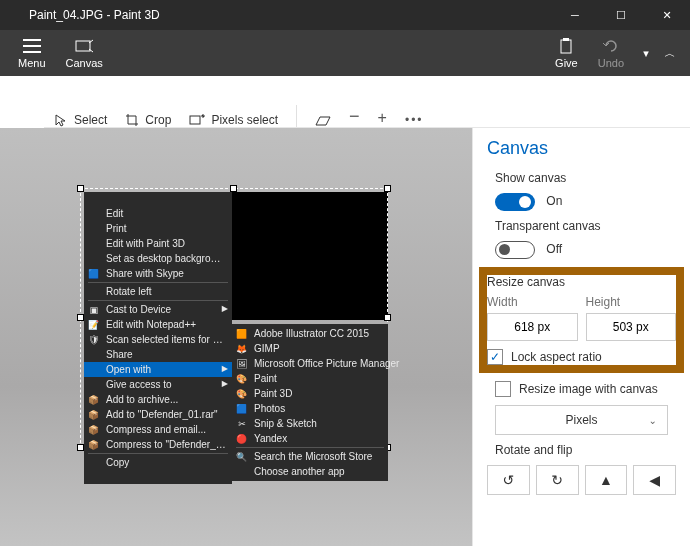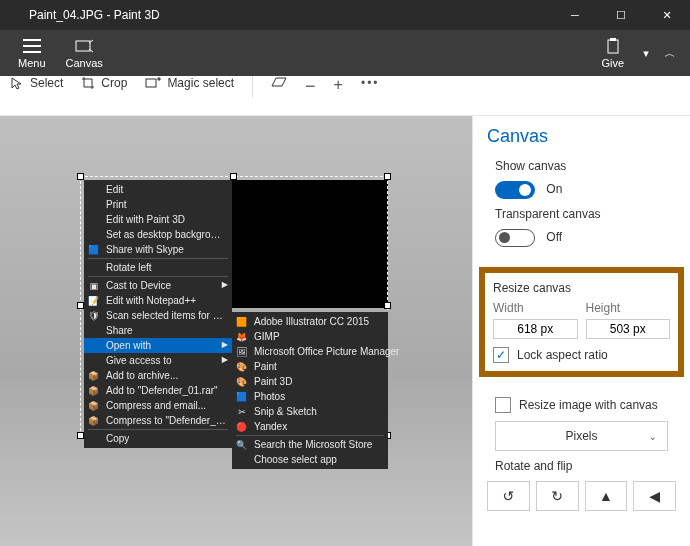--- a/index.html
+++ b/index.html
@@ -9,58 +9,58 @@
 .titlebar .spacer { flex: 1; }
 .titlebar .winbtn { width: 46px; height: 30px; display: flex; align-items: center; justify-content: center; color: #fff; font-size: 11px; }
 
 .ribbon { height: 46px; background: #3c3c3c; display: flex; align-items: center; padding: 0 8px; color: #fff; font-size: 11px; }
 .ribbon .r-item { display: flex; flex-direction: column; align-items: center; justify-content: center; padding: 2px 10px; gap: 2px; }
 .ribbon .r-icon { height: 18px; display: flex; align-items: center; justify-content: center; }
 .ribbon .spacer { flex: 1; }
 .ribbon .faded { opacity: .45; }
 .ribbon .chev { width: 24px; display:flex; align-items:center; justify-content:center; height:46px;}
 
-.toolbar { height: 40px; background: #fff; border-bottom: 1px solid #e6e6e6; display: flex; align-items: flex-start; padding: 0 10px; gap: 18px; font-size: 12px; color: #333; }
+.toolbar { height: 52px; background: #fff; border-bottom: 1px solid #e6e6e6; display: flex; align-items: flex-end; padding: 0 10px; gap: 18px; font-size: 12px; color: #333; margin-left: 44px; }
 .toolbar .t-item { display: flex; align-items: center; gap: 6px; }
 .toolbar .t-sep { width: 1px; height: 22px; background: #e0e0e0; }
 
 .main { display: flex; height: calc(546px - 30px - 46px - 40px); }
 .stage { flex: 1; background: linear-gradient(#bfbfbf,#aaa9a9 60%,#c5c5c5); position: relative; overflow:hidden;}
 .sidebar { width: 218px; background: #fff; border-left: 1px solid #e6e6e6; padding: 10px 14px; font-size: 12px; color: #333; overflow:hidden;}
 
 .sb-title { color: #0067c0; font-size: 18px; font-weight: 400; margin-bottom: 12px; }
 .sb-row { margin: 8px 8px; }
 
 .toggle { width: 40px; height: 18px; border-radius: 10px; position: relative; display: inline-block; vertical-align: middle; margin-right: 8px; }
 .toggle .knob { width: 12px; height: 12px; border-radius: 50%; background: #fff; position: absolute; top: 3px; }
 .toggle.on { background: #0067c0; }
 .toggle.on .knob { right: 4px; }
 .toggle.off { background: #fff; border: 1.5px solid #555; }
 .toggle.off .knob { left: 3px; background: #555; top:1.5px; width:11px; height:11px;}
 
-.hl { border: 6px solid #a16207; padding: 8px; margin: 20px -8px; }
+.hl { border: 8px solid #a16207; margin: 8px -8px; }
 .hl .label { font-size: 12px; color: #333; margin-bottom: 6px; }
 .dim-row { display: flex; gap: 8px; margin-bottom: 8px; }
 .dim-col { flex: 1; }
 .dim-col .dl { font-size: 12px; margin-bottom: 4px; color:#737373;}
-.dim-col input { width: 100%; height: 20px; border: 1px solid #ccc; text-align: center; font-size: 12px; }
+.dim-col input { width: 100%; height: 28px; border: 1px solid #ccc; text-align: center; font-size: 12px; }
 .chk { display: flex; align-items: center; gap: 8px; font-size: 12px; }
 .chkbox { width: 16px; height: 16px; border: 1px solid #888; display:flex; align-items:center; justify-content:center; font-size:12px; color:#0067c0;}
 .dropdown { height: 30px; border: 1px solid #ccc; display: flex; align-items: center; justify-content: center; position: relative; font-size:12px;}
 .dropdown .caret { position:absolute; right:10px; font-size:10px; color:#666;}
 .flip-row { display: flex; gap: 6px; margin-top:6px;}
 .flip-btn { flex:1; height:30px; border:1px solid #ccc; display:flex; align-items:center; justify-content:center; font-size:14px;}
 
 .selbox { position:absolute; left:80px; top:60px; width:308px; height:260px; border:1px dashed #fff; }
 .handle { width:7px; height:7px; background:#fff; border:1px solid #000; position:absolute; }
 .h-tl{top:-4px;left:-4px}.h-tr{top:-4px;right:-4px}.h-bl{bottom:-4px;left:-4px}.h-br{bottom:-4px;right:-4px}
 .h-t{top:-4px;left:50%;margin-left:-4px}.h-b{bottom:-4px;left:50%;margin-left:-4px}
 .h-l{left:-4px;top:50%;margin-top:-4px}.h-r{right:-4px;top:50%;margin-top:-4px}
 
-.ctx { position:absolute; left:84px; top:64px; width:148px; background:#2b2b2b; color:#e8e8e8; font-size:10px; padding:2px 0; }
+.ctx { position:absolute; left:84px; top:64px; width:148px; background:#2b2b2b; color:#e8e8e8; font-size:10px; padding:14px 0; }
 .ctx .ci { padding:2px 6px 2px 22px; position:relative; white-space:nowrap; overflow:hidden; text-overflow:ellipsis;}
 .ctx .ci.hl2 { background:#0067c0; }
 .ctx .sep { height:1px; background:#555; margin:1px 4px; }
 .ctx .ico { position:absolute; left:4px; top:2px; width:12px; height:12px; font-size:9px; display:flex;align-items:center;justify-content:center;}
 .ctx .arr { position:absolute; right:4px; top:2px; font-size:8px;}
 
 .sub { position:absolute; left:232px; top:196px; width:156px; background:#2b2b2b; color:#e8e8e8; font-size:10px; padding:2px 0;}
 .sub .ci { padding:2px 6px 2px 22px; position:relative; white-space:nowrap;}
 .sub .ico { position:absolute; left:4px; top:2px; width:12px; height:12px; font-size:9px; display:flex;align-items:center;justify-content:center;}
 .sub .sep { height:1px; background:#555; margin:1px 4px; }
@@ -103,20 +103,29 @@
   <div class="spacer"></div>
   <div class="r-item">
     <div class="r-icon">
         <svg width="16" height="16">
           <rect x="3" y="2" width="10" height="13" fill="none" stroke="#fff"></rect>
           <rect x="5" y="0" width="6" height="3" fill="#fff"></rect>
         </svg>
       </div>
     <span>Give</span>
   </div>
+  <div class="r-item faded">
+    <div class="r-icon">
+        <svg width="18" height="14">
+          <path d="M4 7 A5 5 0 1 1 9 12" fill="none" stroke="#fff" stroke-width="1.5"></path>
+          <path d="M4 7 L1 4 M4 7 L7 4" stroke="#fff"></path>
+        </svg>
+      </div>
+    <span>Undo</span>
+  </div>
   <div class="chev">▾</div>
   <div class="chev">︿</div>
 </div>
 
 <div class="toolbar">
   <div class="t-item">
     <span>
         <svg width="14" height="14">
           <path d="M2 2 L2 12 L5 9 L7 13 L9 12 L7 8 L11 8 Z" fill="none" stroke="#333"></path>
         </svg>
@@ -131,21 +140,21 @@
       </span>
     <span>Crop</span>
   </div>
   <div class="t-item">
     <span>
         <svg width="16" height="14">
           <rect x="1" y="3" width="10" height="8" fill="none" stroke="#333"></rect>
           <path d="M13 2 L15 4 M14 1 L14 5 M12 3 L16 3" stroke="#333"></path>
         </svg>
       </span>
-    <span>Magic select</span>
+    <span>Pixels select</span>
   </div>
   <div class="t-sep"></div>
   <div class="t-item">
       <svg width="16" height="12">
         <path d="M1 10 L5 2 L15 2 L11 10 Z" fill="none" stroke="#333"></path>
       </svg>
     </div>
   <div class="t-item" style="font-size:18px;color:#555;">−</div>
   <div class="t-item" style="font-size:16px;color:#555;">+</div>
   <div class="t-item" style="letter-spacing:2px;color:#555;">•••</div>
@@ -190,21 +199,21 @@
         <div class="ci">Adobe Illustrator CC 2015<span class="ico">🟧</span></div>
         <div class="ci">GIMP<span class="ico">🦊</span></div>
         <div class="ci">Microsoft Office Picture Manager<span class="ico">🖼</span></div>
         <div class="ci">Paint<span class="ico">🎨</span></div>
         <div class="ci">Paint 3D<span class="ico">🎨</span></div>
         <div class="ci">Photos<span class="ico">🟦</span></div>
         <div class="ci">Snip &amp; Sketch<span class="ico">✂</span></div>
         <div class="ci">Yandex<span class="ico">🔴</span></div>
         <div class="sep"></div>
         <div class="ci">Search the Microsoft Store<span class="ico">🔍</span></div>
-        <div class="ci">Choose select app</div>
+        <div class="ci">Choose another app</div>
       </div>
   </div>
 
   <div class="sidebar">
     <div class="sb-title">Canvas</div>
     <div class="sb-row">Show canvas</div>
     <div class="sb-row">
       <span class="toggle on"><span class="knob"></span></span>
       <span>On</span>
     </div>

